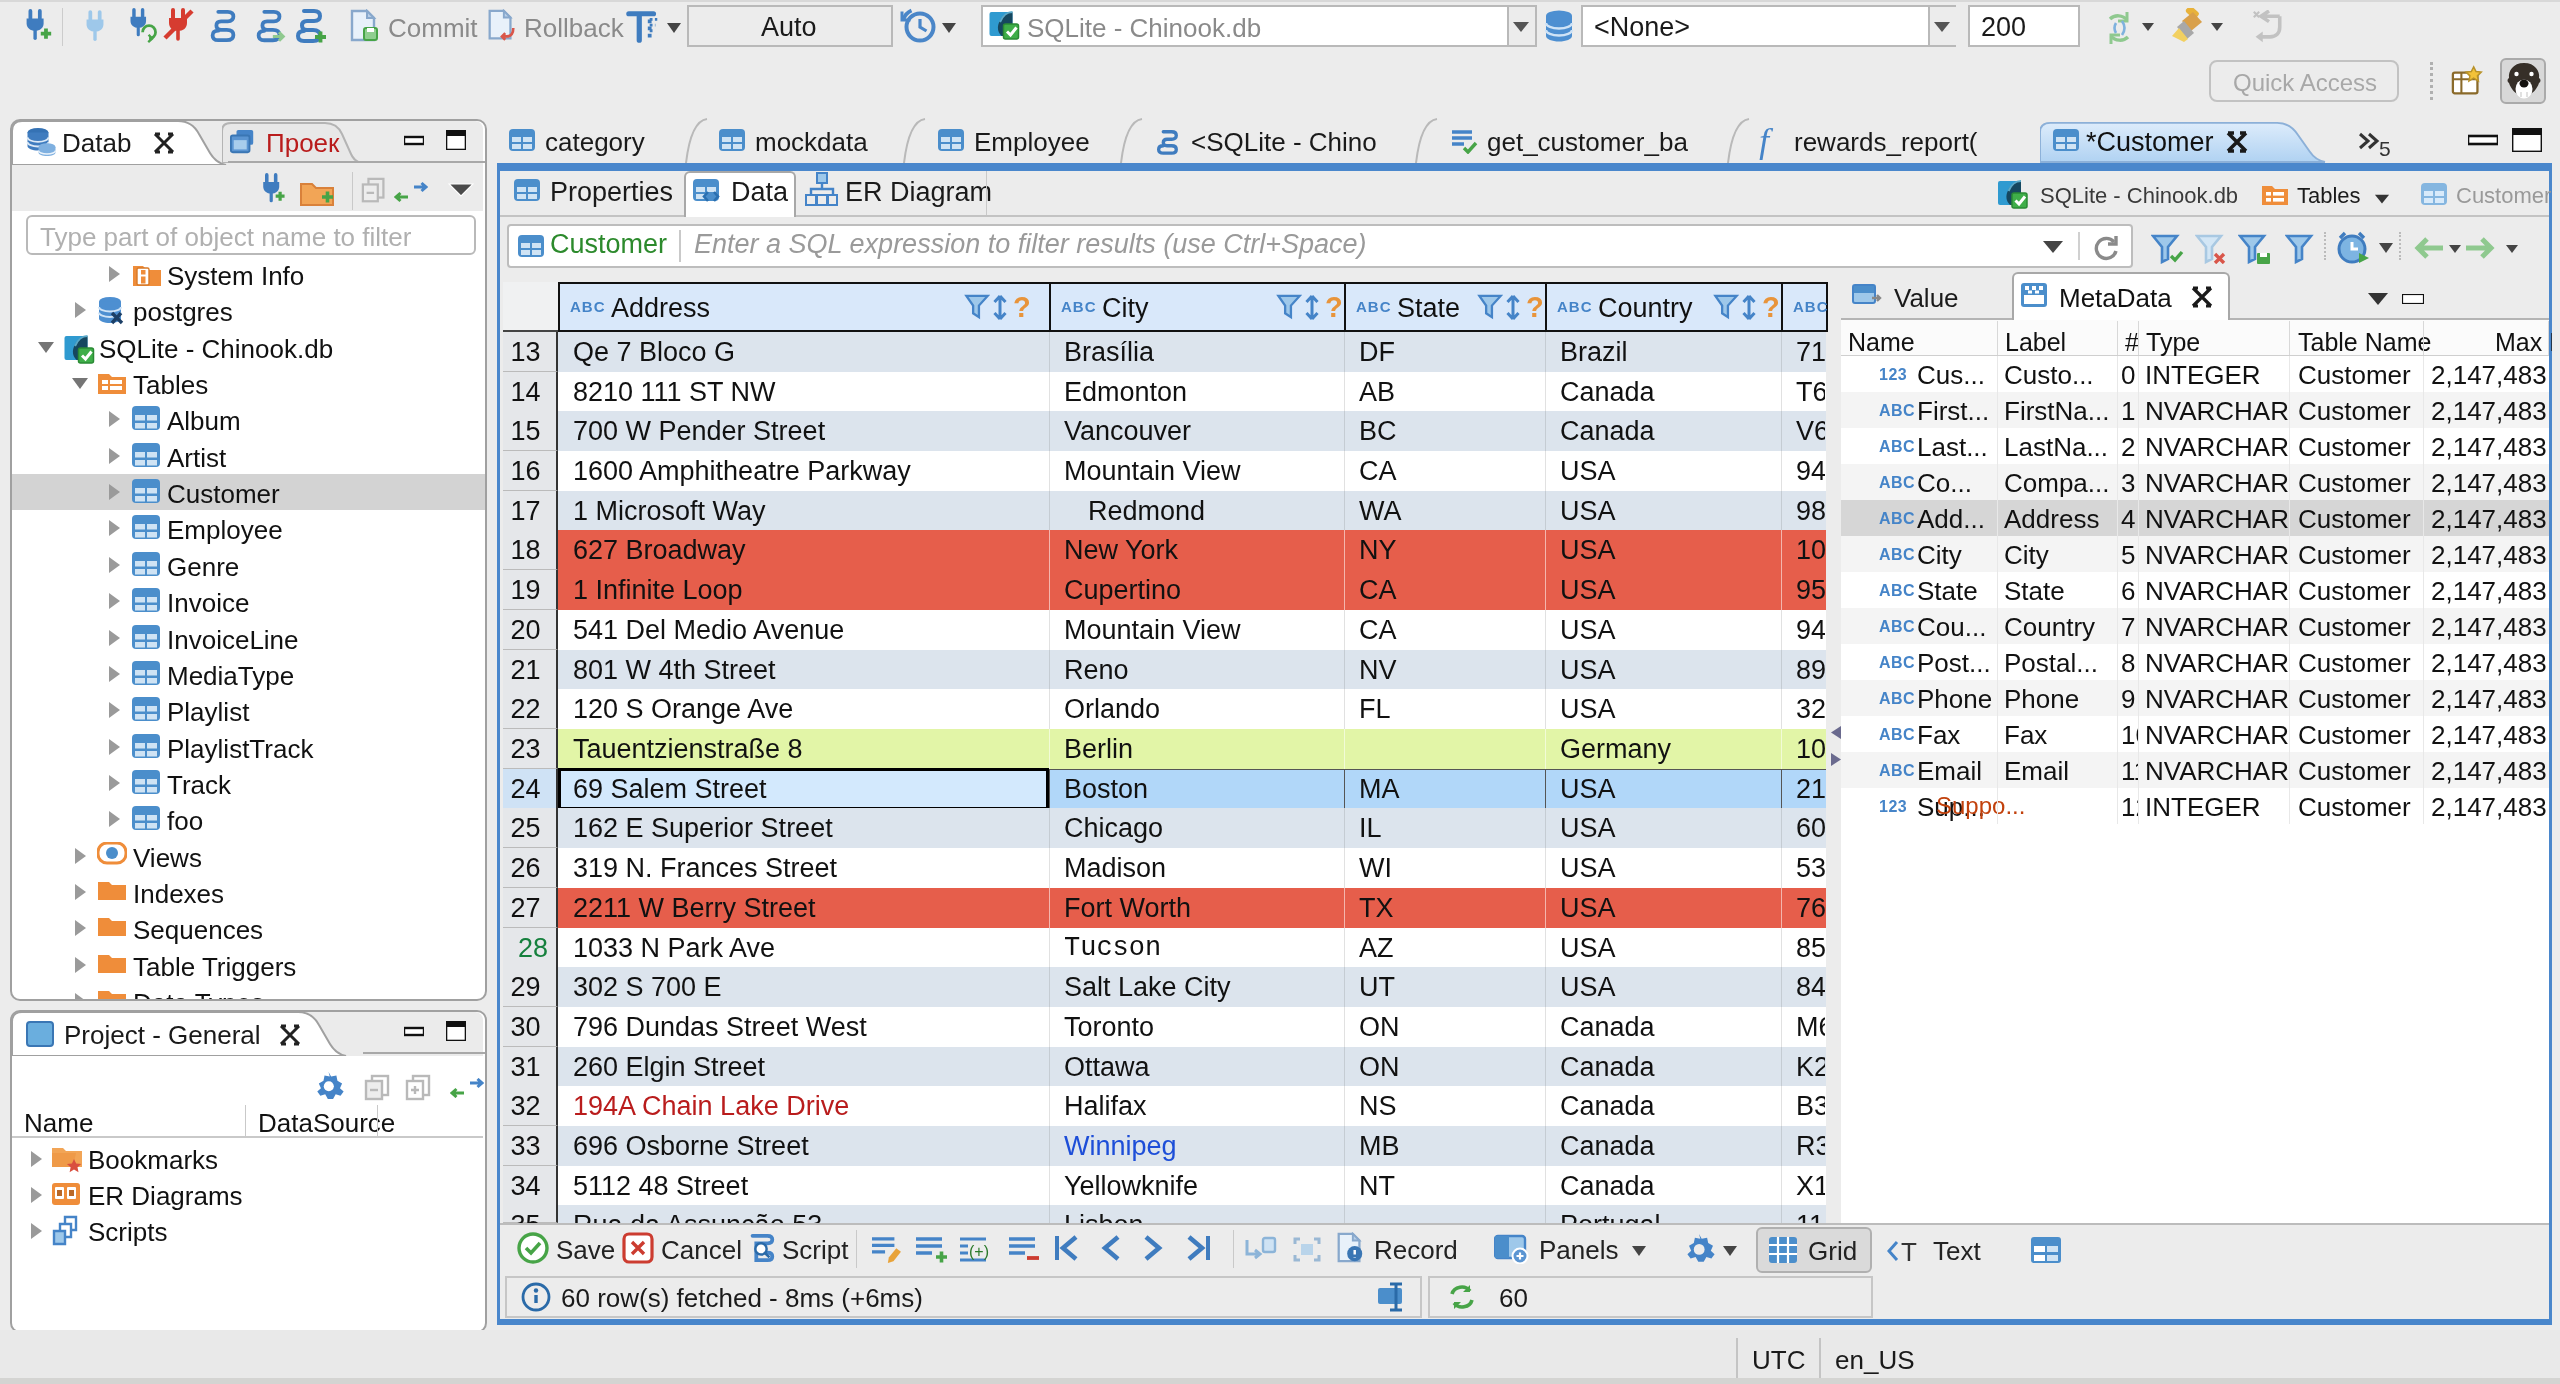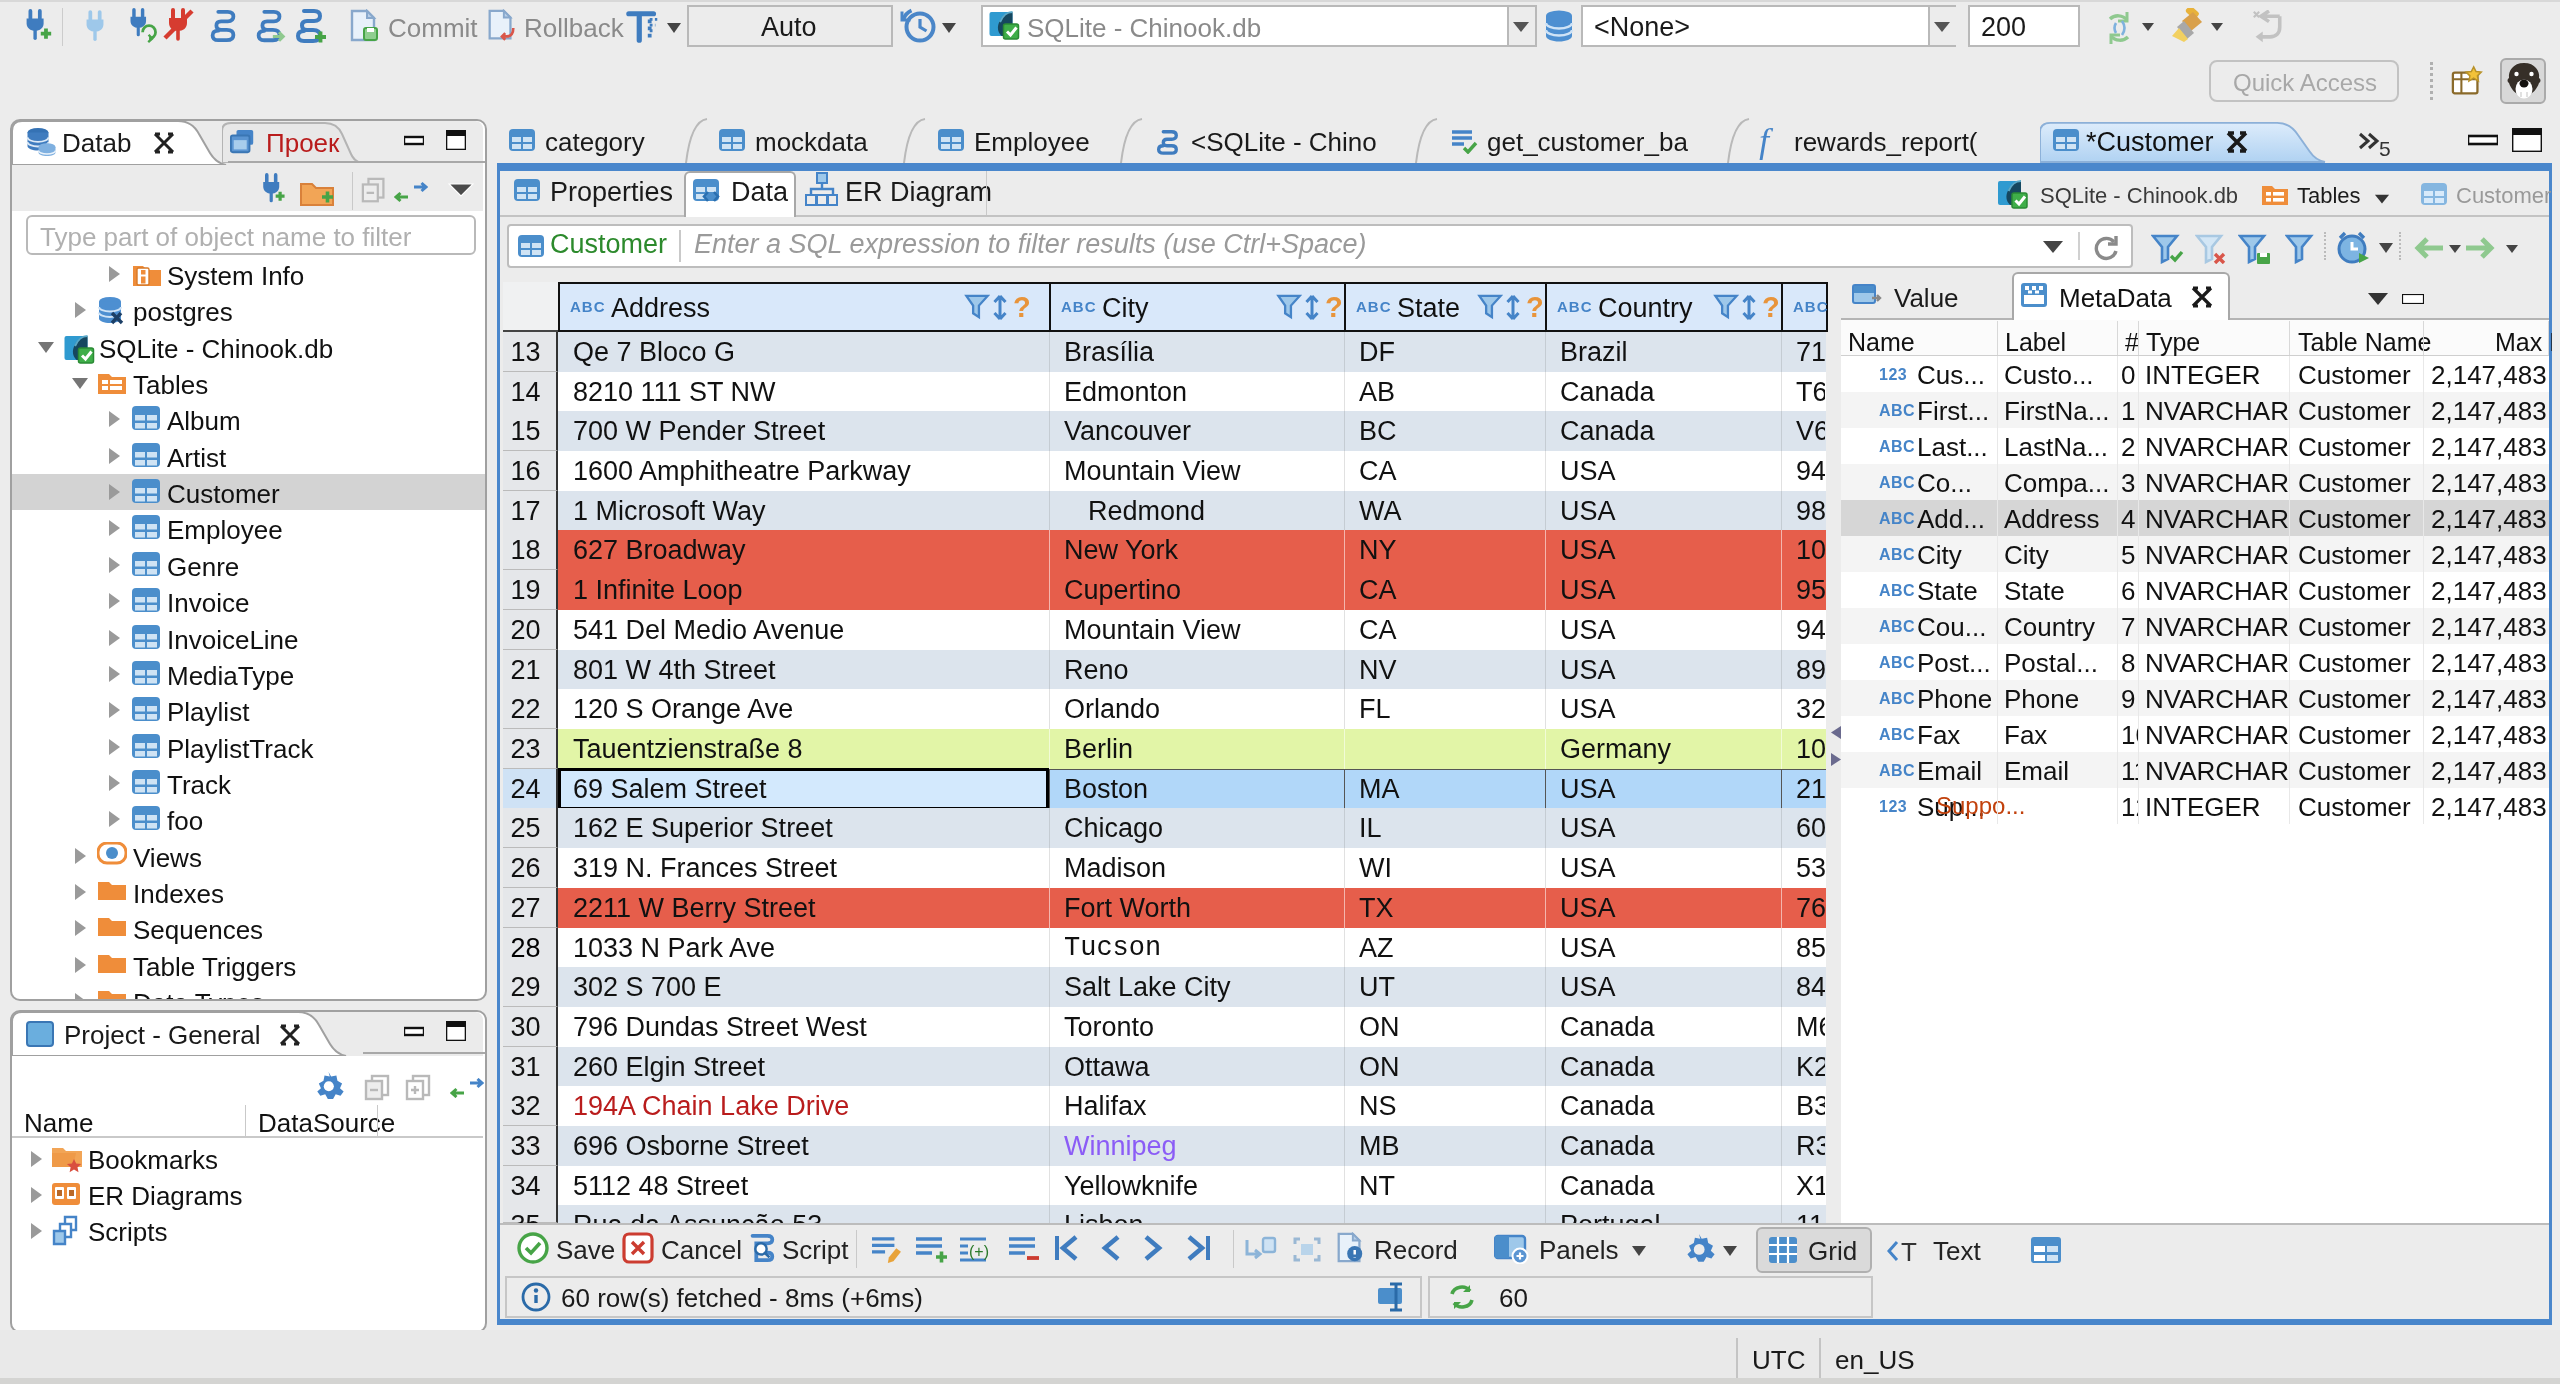--- a/index.html
+++ b/index.html
@@ -920,21 +920,21 @@
 <div class="ab" style="left:573px;top:893px;font-size:27px;color:#111;white-space:nowrap;max-width:475px;overflow:hidden;">2211 W Berry Street</div>
 <div class="ab" style="left:1049px;top:888px;width:295px;height:40px;background:#e65e4b;overflow:hidden;box-sizing:border-box;border-left:1px solid rgba(255,255,255,0.55);"></div>
 <div class="ab" style="left:1064px;top:893px;font-size:27px;color:#111;white-space:nowrap;max-width:279px;overflow:hidden;">Fort Worth</div>
 <div class="ab" style="left:1344px;top:888px;width:201px;height:40px;background:#e65e4b;overflow:hidden;box-sizing:border-box;border-left:1px solid rgba(255,255,255,0.55);"></div>
 <div class="ab" style="left:1359px;top:893px;font-size:27px;color:#111;white-space:nowrap;max-width:185px;overflow:hidden;">TX</div>
 <div class="ab" style="left:1545px;top:888px;width:236px;height:40px;background:#e65e4b;overflow:hidden;box-sizing:border-box;border-left:1px solid rgba(255,255,255,0.55);"></div>
 <div class="ab" style="left:1560px;top:893px;font-size:27px;color:#111;white-space:nowrap;max-width:220px;overflow:hidden;">USA</div>
 <div class="ab" style="left:1781px;top:888px;width:45px;height:40px;background:#e65e4b;overflow:hidden;box-sizing:border-box;border-left:1px solid rgba(255,255,255,0.55);"></div>
 <div class="ab" style="left:1796px;top:893px;font-size:27px;color:#111;white-space:nowrap;max-width:29px;overflow:hidden;">76110</div>
 <div class="ab" style="left:503px;top:928px;width:55px;height:40px;background:#e5e7ea;border-right:2px solid #333;border-bottom:1px solid #bbb;box-sizing:border-box;overflow:hidden;"></div>
-<div class="ab" style="left:503px;top:933px;width:45px;text-align:center;font-size:27px;color:#000000;">28</div>
+<div class="ab" style="left:503px;top:933px;width:45px;text-align:right;font-size:27px;color:#15803d;">28</div>
 <div class="ab" style="left:558px;top:928px;width:491px;height:40px;background:#ffffff;overflow:hidden;box-sizing:border-box;"></div>
 <div class="ab" style="left:573px;top:933px;font-size:27px;color:#111;white-space:nowrap;max-width:475px;overflow:hidden;">1033 N Park Ave</div>
 <div class="ab" style="left:1049px;top:928px;width:295px;height:40px;background:#ffffff;overflow:hidden;box-sizing:border-box;border-left:1px solid rgba(120,120,120,0.22);"></div>
 <div class="ab" style="left:1064px;top:933px;font-size:27px;color:#111;white-space:nowrap;max-width:279px;overflow:hidden;font-family:Liberation Mono, monospace;">Tucson</div>
 <div class="ab" style="left:1344px;top:928px;width:201px;height:40px;background:#ffffff;overflow:hidden;box-sizing:border-box;border-left:1px solid rgba(120,120,120,0.22);"></div>
 <div class="ab" style="left:1359px;top:933px;font-size:27px;color:#111;white-space:nowrap;max-width:185px;overflow:hidden;">AZ</div>
 <div class="ab" style="left:1545px;top:928px;width:236px;height:40px;background:#ffffff;overflow:hidden;box-sizing:border-box;border-left:1px solid rgba(120,120,120,0.22);"></div>
 <div class="ab" style="left:1560px;top:933px;font-size:27px;color:#111;white-space:nowrap;max-width:220px;overflow:hidden;">USA</div>
 <div class="ab" style="left:1781px;top:928px;width:45px;height:40px;background:#ffffff;overflow:hidden;box-sizing:border-box;border-left:1px solid rgba(120,120,120,0.22);"></div>
 <div class="ab" style="left:1796px;top:933px;font-size:27px;color:#111;white-space:nowrap;max-width:29px;overflow:hidden;">85719</div>
@@ -984,21 +984,21 @@
 <div class="ab" style="left:1359px;top:1091px;font-size:27px;color:#111;white-space:nowrap;max-width:185px;overflow:hidden;">NS</div>
 <div class="ab" style="left:1545px;top:1086px;width:236px;height:40px;background:#ffffff;overflow:hidden;box-sizing:border-box;border-left:1px solid rgba(120,120,120,0.22);"></div>
 <div class="ab" style="left:1560px;top:1091px;font-size:27px;color:#111;white-space:nowrap;max-width:220px;overflow:hidden;">Canada</div>
 <div class="ab" style="left:1781px;top:1086px;width:45px;height:40px;background:#ffffff;overflow:hidden;box-sizing:border-box;border-left:1px solid rgba(120,120,120,0.22);"></div>
 <div class="ab" style="left:1796px;top:1091px;font-size:27px;color:#111;white-space:nowrap;max-width:29px;overflow:hidden;">B3S 1C5</div>
 <div class="ab" style="left:503px;top:1126px;width:55px;height:40px;background:#e5e7ea;border-right:2px solid #333;border-bottom:1px solid #bbb;box-sizing:border-box;overflow:hidden;"></div>
 <div class="ab" style="left:503px;top:1131px;width:45px;text-align:center;font-size:27px;color:#111;">33</div>
 <div class="ab" style="left:558px;top:1126px;width:491px;height:40px;background:#dce4ed;overflow:hidden;box-sizing:border-box;"></div>
 <div class="ab" style="left:573px;top:1131px;font-size:27px;color:#111;white-space:nowrap;max-width:475px;overflow:hidden;">696 Osborne Street</div>
 <div class="ab" style="left:1049px;top:1126px;width:295px;height:40px;background:#dce4ed;overflow:hidden;box-sizing:border-box;border-left:1px solid rgba(120,120,120,0.22);"></div>
-<div class="ab" style="left:1064px;top:1131px;font-size:27px;color:#8b5cf6;white-space:nowrap;max-width:279px;overflow:hidden;">Winnipeg</div>
+<div class="ab" style="left:1064px;top:1131px;font-size:27px;color:#1d4ed8;white-space:nowrap;max-width:279px;overflow:hidden;">Winnipeg</div>
 <div class="ab" style="left:1344px;top:1126px;width:201px;height:40px;background:#dce4ed;overflow:hidden;box-sizing:border-box;border-left:1px solid rgba(120,120,120,0.22);"></div>
 <div class="ab" style="left:1359px;top:1131px;font-size:27px;color:#111;white-space:nowrap;max-width:185px;overflow:hidden;">MB</div>
 <div class="ab" style="left:1545px;top:1126px;width:236px;height:40px;background:#dce4ed;overflow:hidden;box-sizing:border-box;border-left:1px solid rgba(120,120,120,0.22);"></div>
 <div class="ab" style="left:1560px;top:1131px;font-size:27px;color:#111;white-space:nowrap;max-width:220px;overflow:hidden;">Canada</div>
 <div class="ab" style="left:1781px;top:1126px;width:45px;height:40px;background:#dce4ed;overflow:hidden;box-sizing:border-box;border-left:1px solid rgba(120,120,120,0.22);"></div>
 <div class="ab" style="left:1796px;top:1131px;font-size:27px;color:#111;white-space:nowrap;max-width:29px;overflow:hidden;">R3L 2B9</div>
 <div class="ab" style="left:503px;top:1166px;width:55px;height:40px;background:#e5e7ea;border-right:2px solid #333;border-bottom:1px solid #bbb;box-sizing:border-box;overflow:hidden;"></div>
 <div class="ab" style="left:503px;top:1171px;width:45px;text-align:center;font-size:27px;color:#111;">34</div>
 <div class="ab" style="left:558px;top:1166px;width:491px;height:40px;background:#ffffff;overflow:hidden;box-sizing:border-box;"></div>
 <div class="ab" style="left:573px;top:1171px;font-size:27px;color:#111;white-space:nowrap;max-width:475px;overflow:hidden;">5112 48 Street</div>

